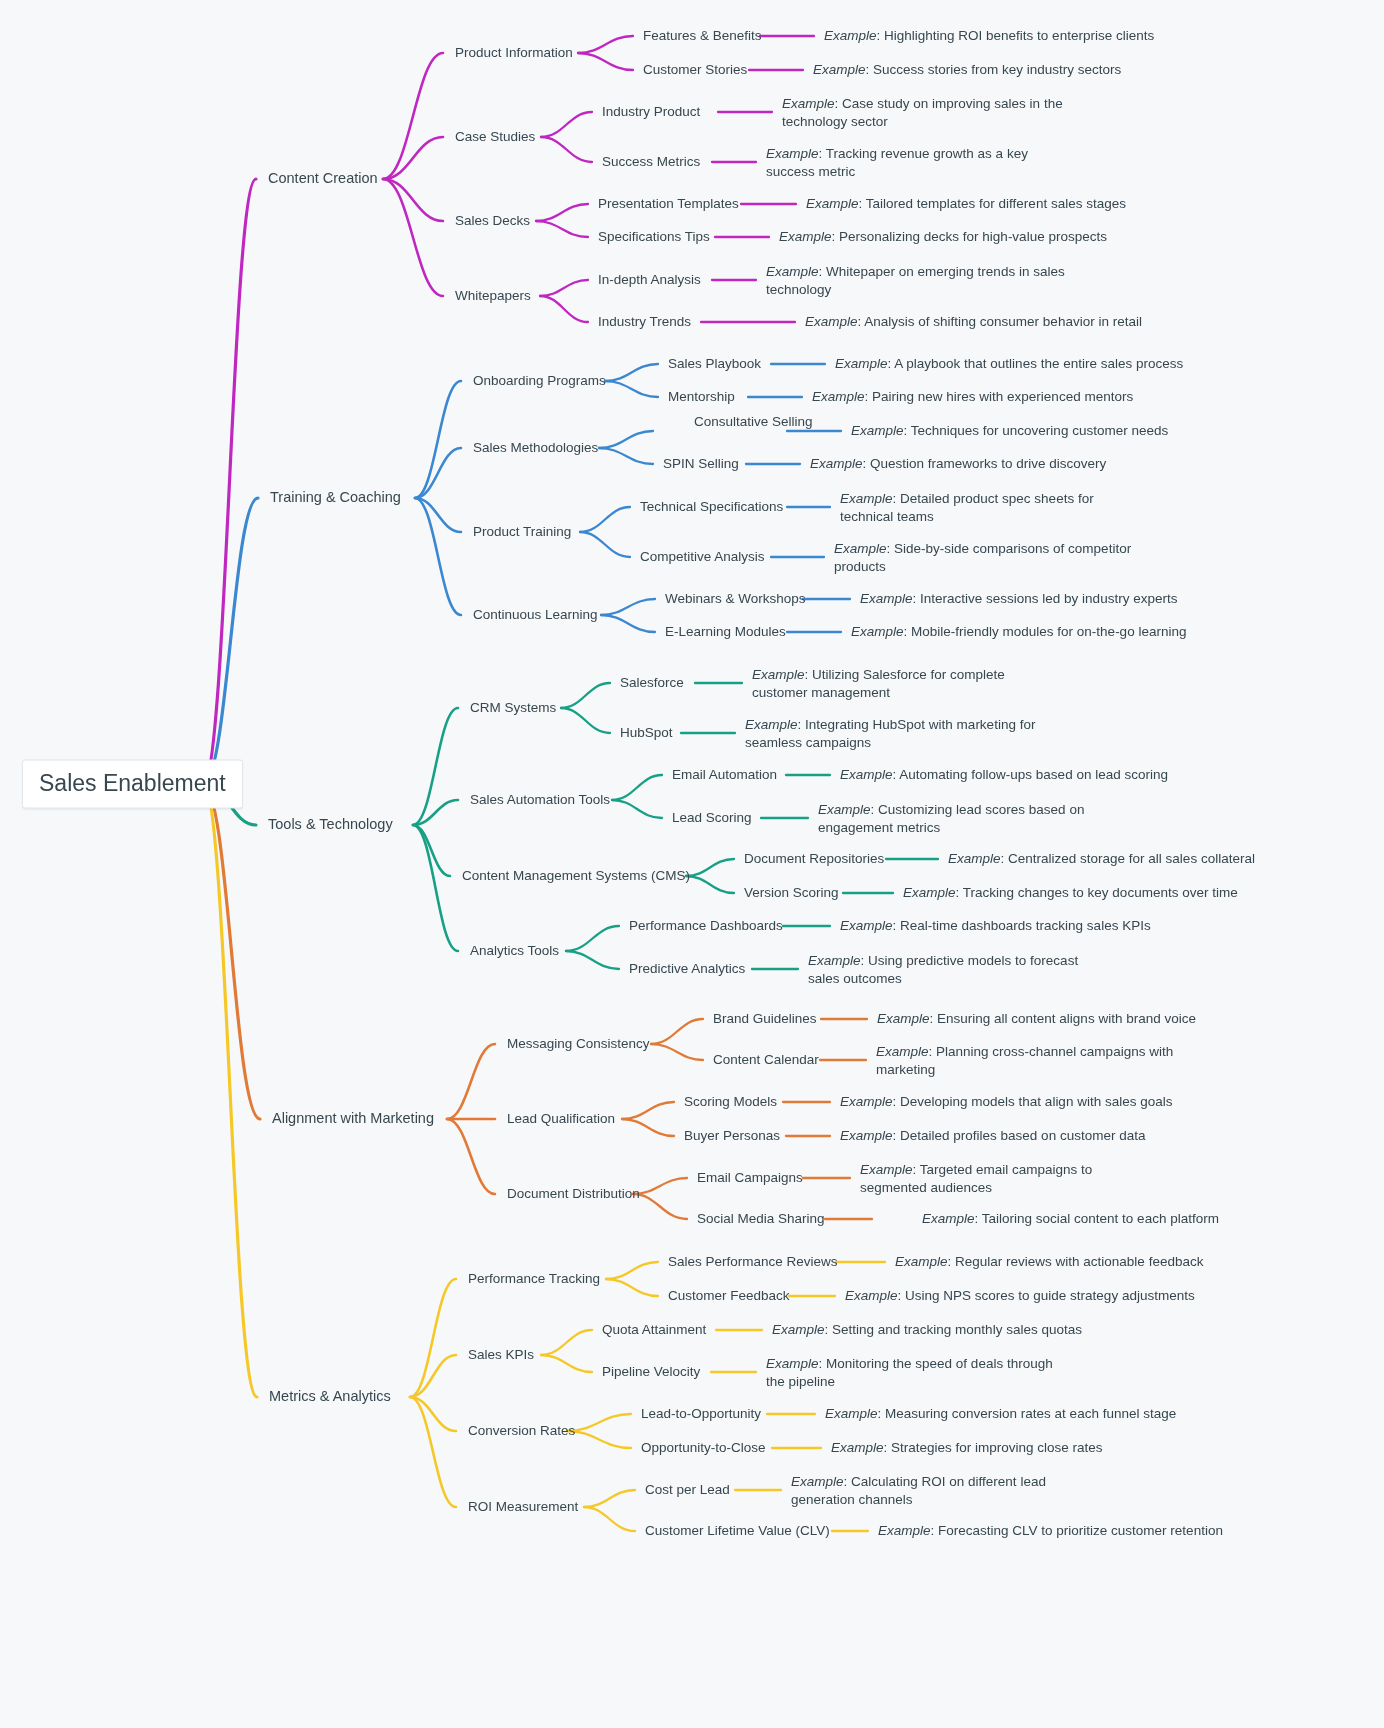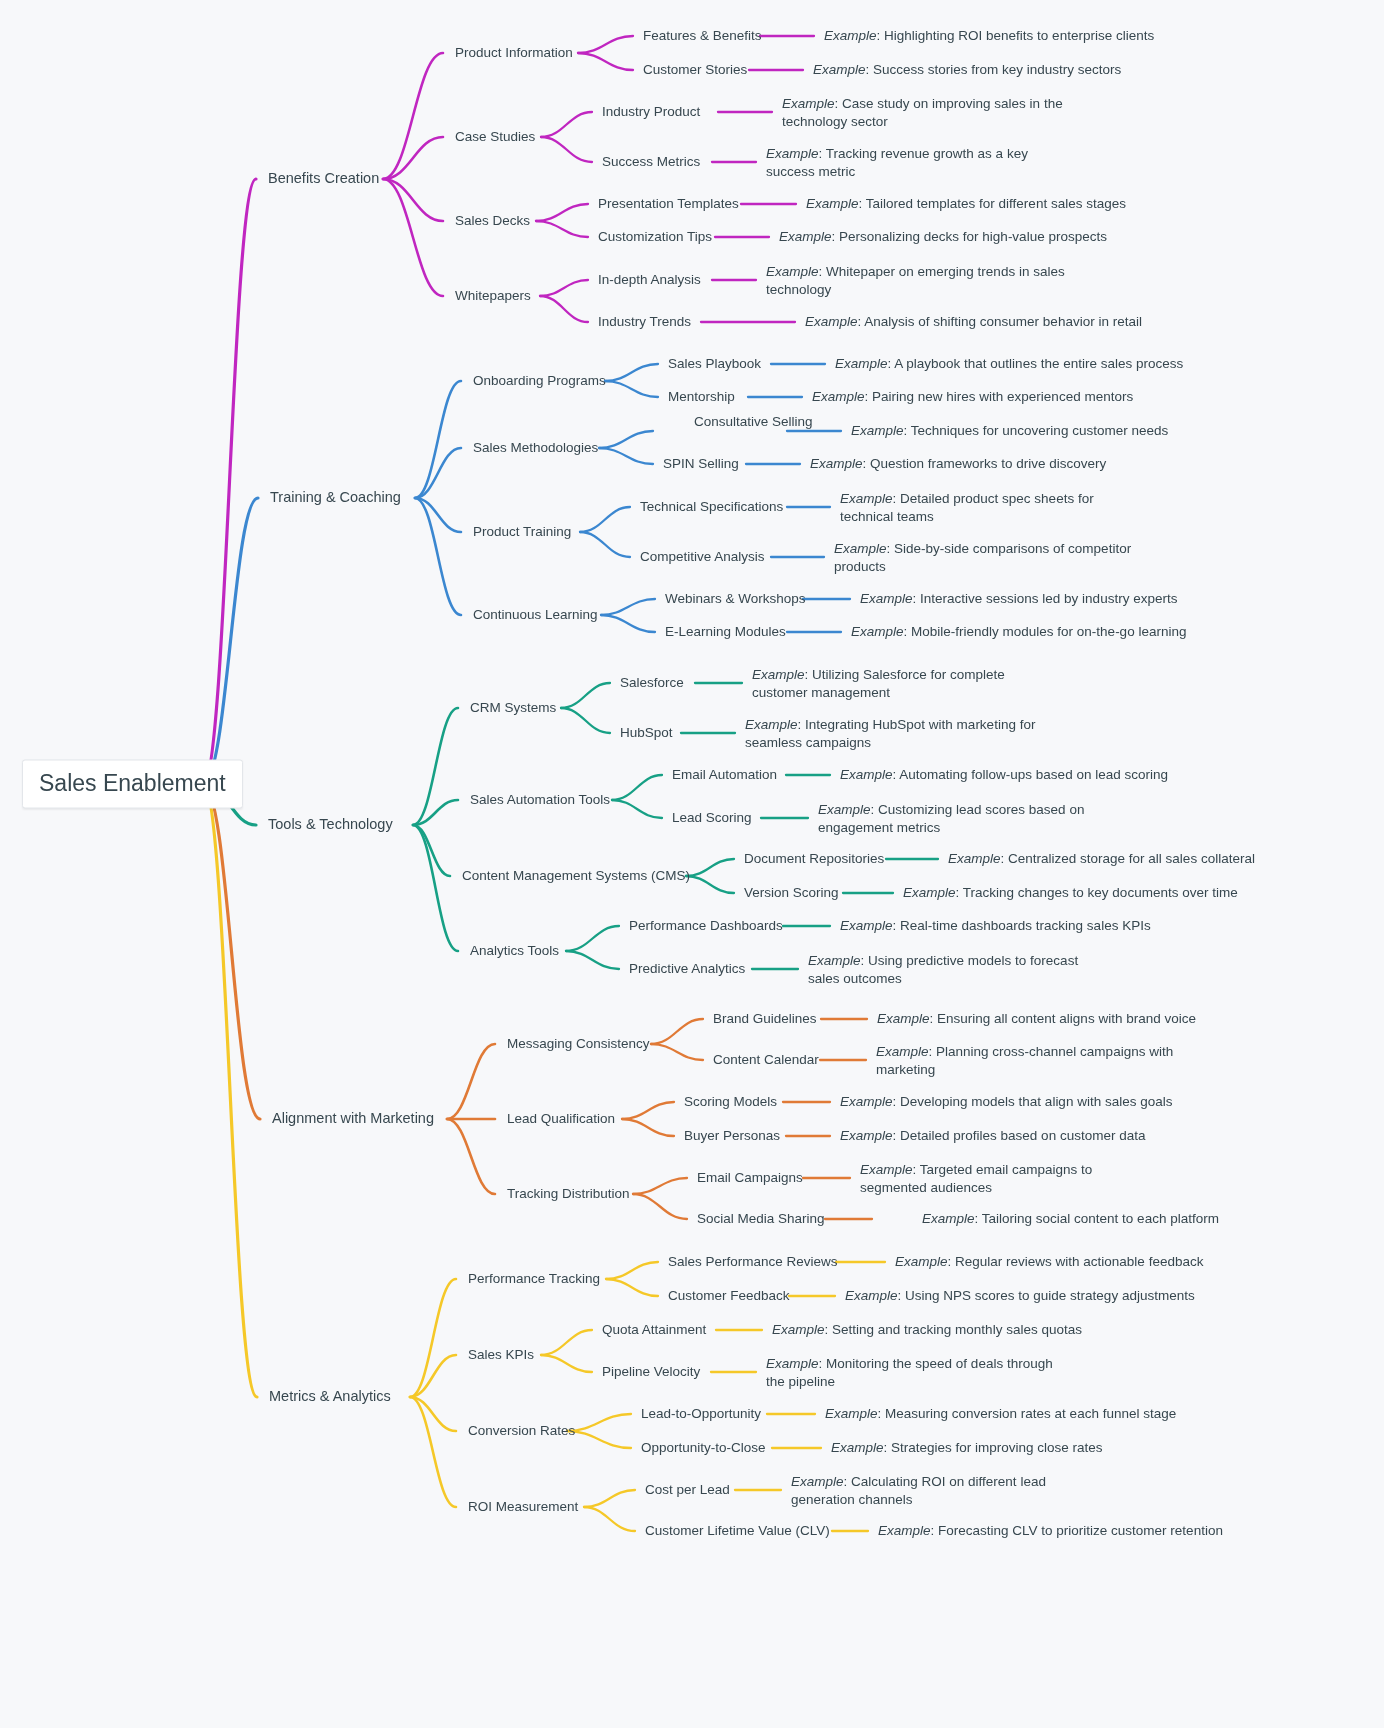--- a/index.html
+++ b/index.html
@@ -158,35 +158,35 @@
       <path d="M 567 1431 C 595.8 1431, 602.2 1448, 631 1448" fill="none" stroke="#f5c828" stroke-width="2.3" stroke-linecap="round"></path>
       <path d="M 772 1448 L 821 1448" fill="none" stroke="#f5c828" stroke-width="2.3" stroke-linecap="round"></path>
       <path d="M 410 1397 C 430.7 1397, 435.3 1507, 456 1507" fill="none" stroke="#f5c828" stroke-width="2.6" stroke-linecap="round"></path>
       <path d="M 584 1507 C 606.95 1507, 612.05 1490, 635 1490" fill="none" stroke="#f5c828" stroke-width="2.3" stroke-linecap="round"></path>
       <path d="M 735 1490 L 781 1490" fill="none" stroke="#f5c828" stroke-width="2.3" stroke-linecap="round"></path>
       <path d="M 584 1507 C 606.95 1507, 612.05 1531, 635 1531" fill="none" stroke="#f5c828" stroke-width="2.3" stroke-linecap="round"></path>
       <path d="M 832 1531 L 868 1531" fill="none" stroke="#f5c828" stroke-width="2.3" stroke-linecap="round"></path>
     </svg>
   <div id="label-layer">
       <div class="root-node" style="left: 22px; top: 784px;">Sales Enablement</div>
-      <div class="node-label lvl1" style="left: 268px; top: 179px;">Benefits Creation</div>
+      <div class="node-label lvl1" style="left: 268px; top: 179px;">Content Creation</div>
       <div class="node-label lvl2" style="left: 455px; top: 53px;">Product Information</div>
       <div class="node-label lvl3" style="left: 643px; top: 36px;">Features &amp; Benefits</div>
       <div class="node-label lvl3" style="left: 824px; top: 36px;"><span class="ex-word">Example</span><span>: Highlighting ROI benefits to enterprise clients</span></div>
       <div class="node-label lvl3" style="left: 643px; top: 70px;">Customer Stories</div>
       <div class="node-label lvl3" style="left: 813px; top: 70px;"><span class="ex-word">Example</span><span>: Success stories from key industry sectors</span></div>
       <div class="node-label lvl2" style="left: 455px; top: 137px;">Case Studies</div>
       <div class="node-label lvl3" style="left: 602px; top: 112px;">Industry Product</div>
       <div class="node-label lvl3 wrap" style="left: 782px; top: 112px; width: 300px;"><span class="ex-word">Example</span><span>: Case study on improving sales in the technology sector</span></div>
       <div class="node-label lvl3" style="left: 602px; top: 162px;">Success Metrics</div>
       <div class="node-label lvl3 wrap" style="left: 766px; top: 162px; width: 300px;"><span class="ex-word">Example</span><span>: Tracking revenue growth as a key success metric</span></div>
       <div class="node-label lvl2" style="left: 455px; top: 221px;">Sales Decks</div>
       <div class="node-label lvl3" style="left: 598px; top: 204px;">Presentation Templates</div>
       <div class="node-label lvl3" style="left: 806px; top: 204px;"><span class="ex-word">Example</span><span>: Tailored templates for different sales stages</span></div>
-      <div class="node-label lvl3" style="left: 598px; top: 237px;">Customization Tips</div>
+      <div class="node-label lvl3" style="left: 598px; top: 237px;">Specifications Tips</div>
       <div class="node-label lvl3" style="left: 779px; top: 237px;"><span class="ex-word">Example</span><span>: Personalizing decks for high-value prospects</span></div>
       <div class="node-label lvl2" style="left: 455px; top: 296px;">Whitepapers</div>
       <div class="node-label lvl3" style="left: 598px; top: 280px;">In-depth Analysis</div>
       <div class="node-label lvl3 wrap" style="left: 766px; top: 280px; width: 300px;"><span class="ex-word">Example</span><span>: Whitepaper on emerging trends in sales technology</span></div>
       <div class="node-label lvl3" style="left: 598px; top: 322px;">Industry Trends</div>
       <div class="node-label lvl3" style="left: 805px; top: 322px;"><span class="ex-word">Example</span><span>: Analysis of shifting consumer behavior in retail</span></div>
       <div class="node-label lvl1" style="left: 270px; top: 498px;">Training &amp; Coaching</div>
       <div class="node-label lvl2" style="left: 473px; top: 381px;">Onboarding Programs</div>
       <div class="node-label lvl3" style="left: 668px; top: 364px;">Sales Playbook</div>
       <div class="node-label lvl3" style="left: 835px; top: 364px;"><span class="ex-word">Example</span><span>: A playbook that outlines the entire sales process</span></div>
@@ -232,21 +232,21 @@
       <div class="node-label lvl2" style="left: 507px; top: 1044px;">Messaging Consistency</div>
       <div class="node-label lvl3" style="left: 713px; top: 1019px;">Brand Guidelines</div>
       <div class="node-label lvl3" style="left: 877px; top: 1019px;"><span class="ex-word">Example</span><span>: Ensuring all content aligns with brand voice</span></div>
       <div class="node-label lvl3" style="left: 713px; top: 1060px;">Content Calendar</div>
       <div class="node-label lvl3 wrap" style="left: 876px; top: 1060px; width: 300px;"><span class="ex-word">Example</span><span>: Planning cross-channel campaigns with marketing</span></div>
       <div class="node-label lvl2" style="left: 507px; top: 1119px;">Lead Qualification</div>
       <div class="node-label lvl3" style="left: 684px; top: 1102px;">Scoring Models</div>
       <div class="node-label lvl3" style="left: 840px; top: 1102px;"><span class="ex-word">Example</span><span>: Developing models that align with sales goals</span></div>
       <div class="node-label lvl3" style="left: 684px; top: 1136px;">Buyer Personas</div>
       <div class="node-label lvl3" style="left: 840px; top: 1136px;"><span class="ex-word">Example</span><span>: Detailed profiles based on customer data</span></div>
-      <div class="node-label lvl2" style="left: 507px; top: 1194px;">Tracking Distribution</div>
+      <div class="node-label lvl2" style="left: 507px; top: 1194px;">Document Distribution</div>
       <div class="node-label lvl3" style="left: 697px; top: 1178px;">Email Campaigns</div>
       <div class="node-label lvl3 wrap" style="left: 860px; top: 1178px; width: 300px;"><span class="ex-word">Example</span><span>: Targeted email campaigns to segmented audiences</span></div>
       <div class="node-label lvl3" style="left: 697px; top: 1219px;">Social Media Sharing</div>
       <div class="node-label lvl3" style="left: 922px; top: 1219px;"><span class="ex-word">Example</span><span>: Tailoring social content to each platform</span></div>
       <div class="node-label lvl1" style="left: 269px; top: 1397px;">Metrics &amp; Analytics</div>
       <div class="node-label lvl2" style="left: 468px; top: 1279px;">Performance Tracking</div>
       <div class="node-label lvl3" style="left: 668px; top: 1262px;">Sales Performance Reviews</div>
       <div class="node-label lvl3" style="left: 895px; top: 1262px;"><span class="ex-word">Example</span><span>: Regular reviews with actionable feedback</span></div>
       <div class="node-label lvl3" style="left: 668px; top: 1296px;">Customer Feedback</div>
       <div class="node-label lvl3" style="left: 845px; top: 1296px;"><span class="ex-word">Example</span><span>: Using NPS scores to guide strategy adjustments</span></div>

